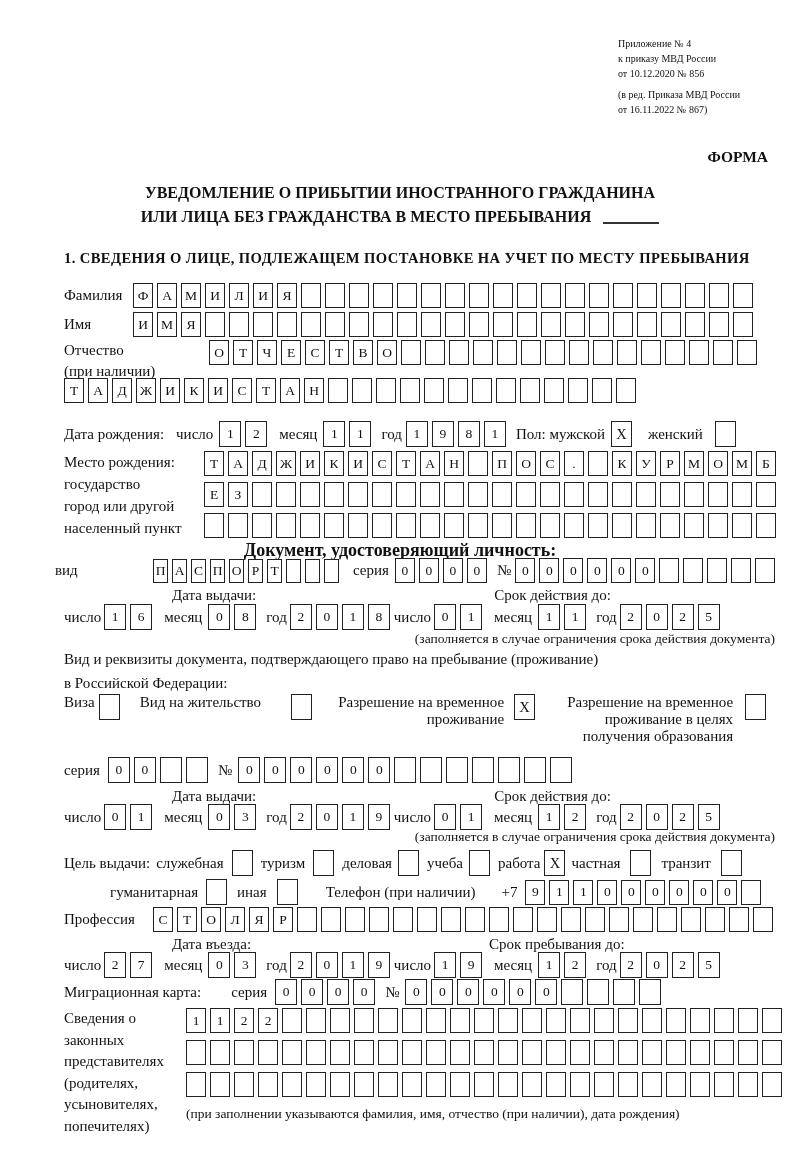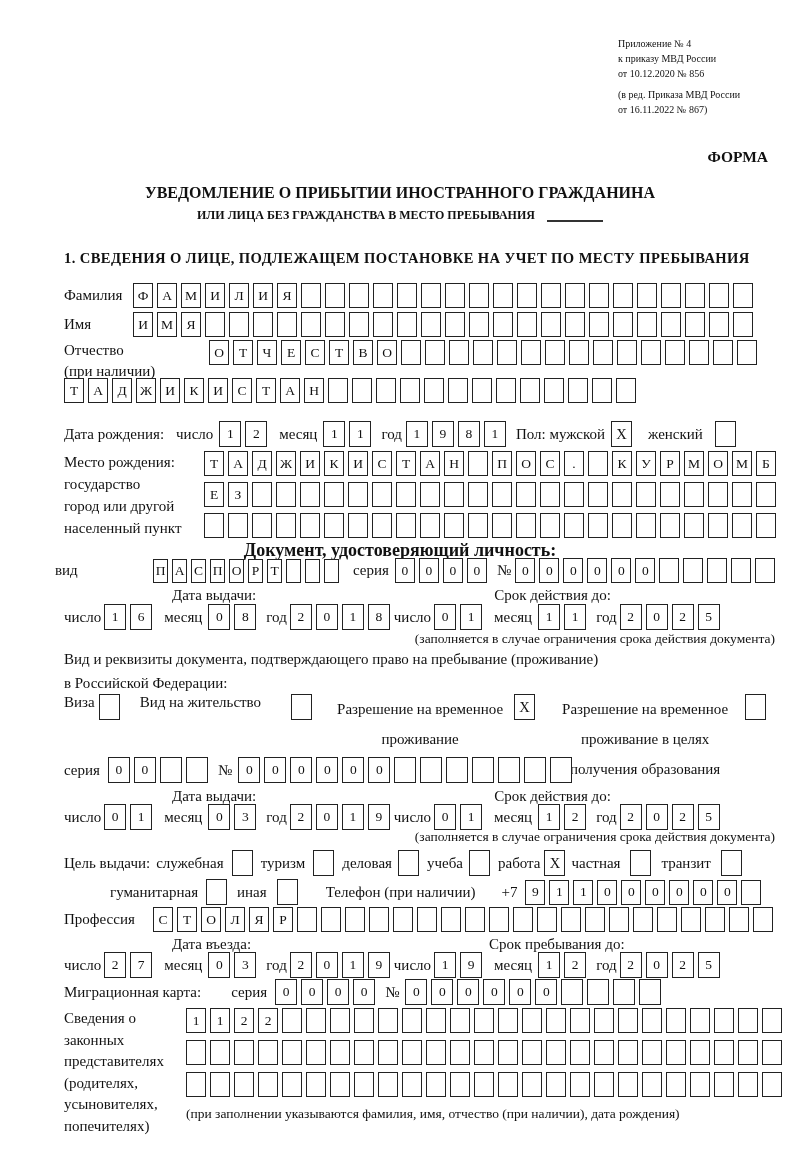--- a/index.html
+++ b/index.html
@@ -13,42 +13,42 @@
   .b{font-weight:bold}
   .bxs{display:inline-flex;flex-wrap:nowrap}
   .bxcol{display:flex;flex-direction:column}
   .bx{width:20px;height:25px;border:1.6px solid #222;margin-right:4px;display:inline-flex;
       align-items:center;justify-content:center;font-size:13.5px;flex:none;background:#fff}
   .sm .bx{width:15px;height:24px}
   .wd .bx{width:22px;height:26px}
   .cb{width:21px;height:26px;border:1.6px solid #222;display:inline-flex;align-items:center;
       justify-content:center;font-size:14.5px;flex:none;background:#fff}
   .stack{display:flex;flex-direction:column;line-height:21px}
-  .optlabel{white-space:normal;text-align:center;line-height:30px}
+  .optlabel{white-space:normal;text-align:right;line-height:17px}
   .foot{font-size:13.5px}
   .uline{display:inline-block;width:56px;border-bottom:2px solid #333;height:13px;margin-left:12px}
   .gap6{margin-left:6px}.gap8{margin-left:8px}.gap10{margin-left:10px}.gap12{margin-left:12px}
 </style>
 </head>
 <body>
 
 <div class="page">
 
   <div class="blk" style="top:36px;left:618px">
     <div>Приложение № 4</div>
     <div>к приказу МВД России</div>
     <div>от 10.12.2020 № 856</div>
     <div style="margin-top:6px">(в ред. Приказа МВД России</div>
     <div>от 16.11.2022 № 867)</div>
   </div>
 
   <div class="abs b" style="top:148px;left:0;right:32px;justify-content:flex-end;font-size:15.5px">ФОРМА</div>
 
   <div class="abs center b" style="top:184px;font-size:16px">УВЕДОМЛЕНИЕ О ПРИБЫТИИ ИНОСТРАННОГО ГРАЖДАНИНА</div>
-  <div class="abs center b" style="top:208px;font-size:12px">
+  <div class="abs center b" style="top:208px;font-size:16px">
     <span>ИЛИ ЛИЦА БЕЗ ГРАЖДАНСТВА В МЕСТО ПРЕБЫВАНИЯ</span>
     <span class="uline"></span>
   </div>
 
   <div class="abs b" style="top:250px;font-size:14.6px;letter-spacing:.4px">1. СВЕДЕНИЯ О ЛИЦЕ, ПОДЛЕЖАЩЕМ ПОСТАНОВКЕ НА УЧЕТ ПО МЕСТУ ПРЕБЫВАНИЯ</div>
 
   <div class="abs" style="top:283px">
     <span style="width:69px">Фамилия</span>
     <span class="bxs">
         <span class="bx">Ф</span>

